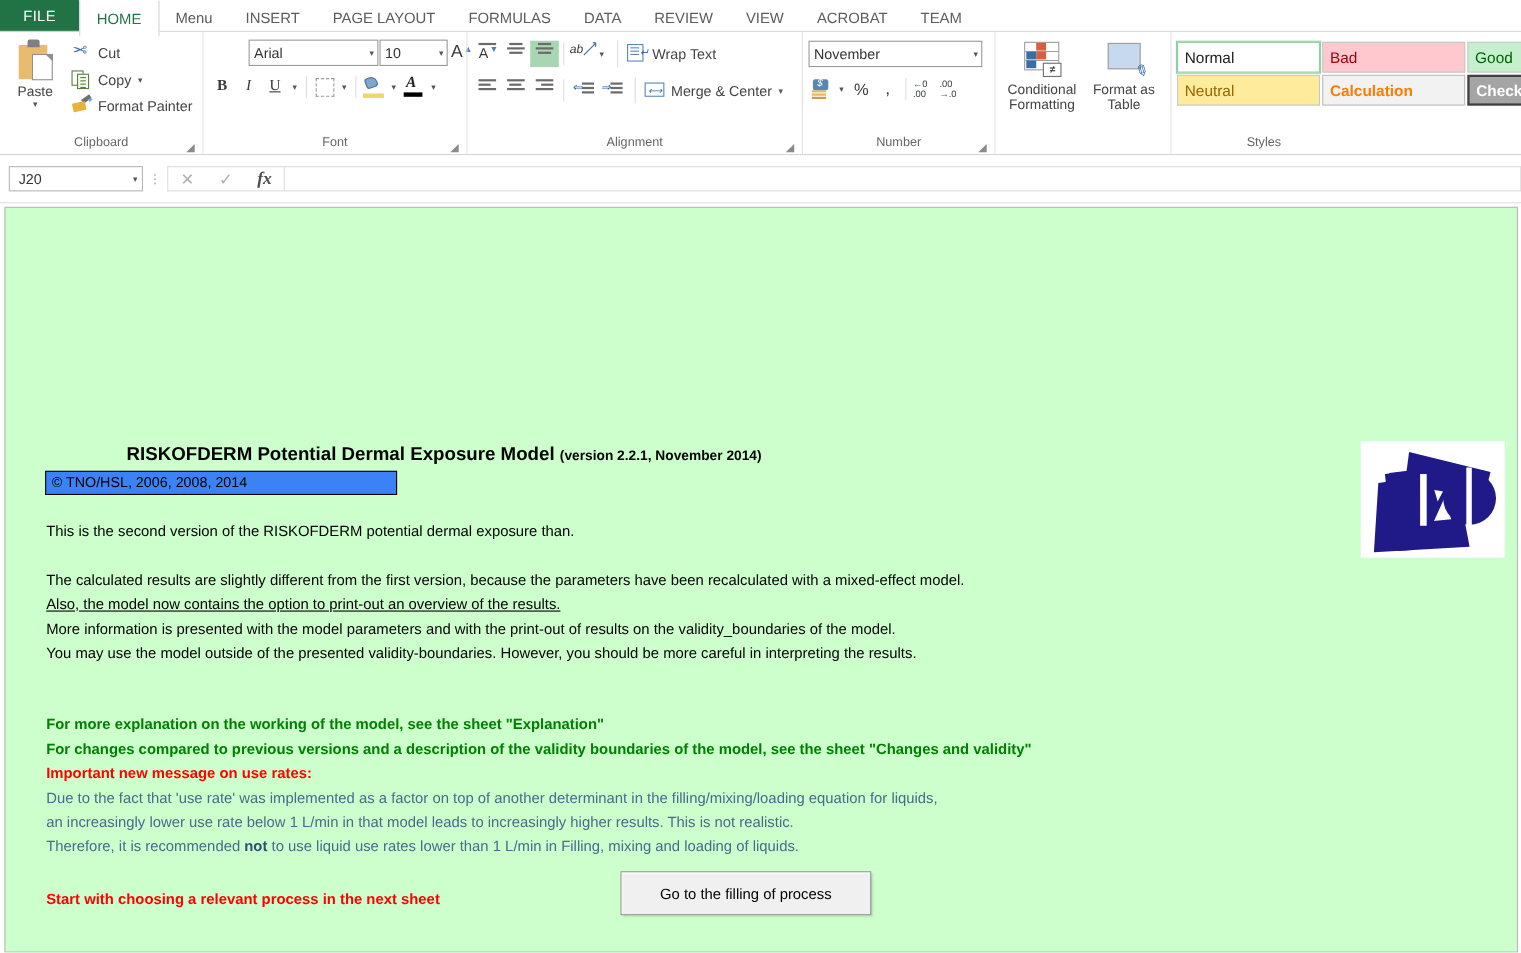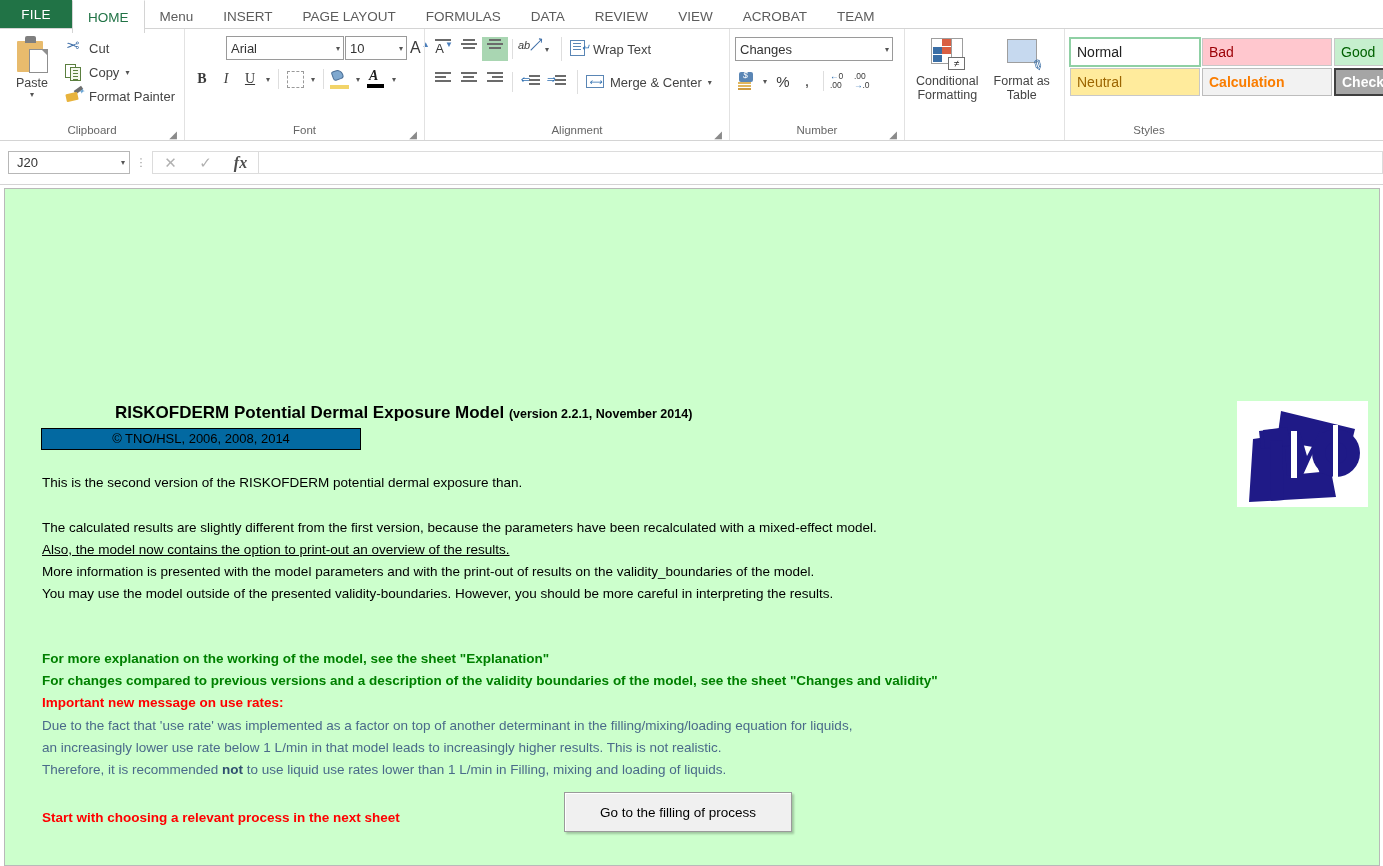--- a/index.html
+++ b/index.html
@@ -342,25 +342,24 @@
     font-family: "Liberation Sans", sans-serif;
   }
   .abs { position: absolute; white-space: nowrap; }
 
   .title-line { left: 110px; top: 214px; font-size: 17px; font-weight: bold; color: #000; }
   .title-line .ver { font-size: 12.5px; font-weight: bold; }
 
   .copybox {
     left: 36px; top: 239px;
     border: 1px solid #000000;
-    background: #0369a1;
+    background: #3b82f6;
     padding: 2px 5px 3px 5px;
     font-size: 13px; color: #000;
     width: 320px;
-    text-align: center;
   }
 
   .body-txt { font-size: 13.5px; color: #000000; left: 37px; }
   .bt1 { top: 286px; }
   .bt2 { top: 331px; }
   .bt3 { top: 353px; text-decoration: underline; }
   .bt4 { top: 375px; }
   .bt5 { top: 397px; }
 
   .green-b { font-size: 13.5px; font-weight: bold; color: #008000; left: 37px; }
@@ -603,21 +602,21 @@
     </div>
     <div class="group-label">
       <span>Alignment</span>
       <span class="dlg">◢</span>
     </div>
   </div>
 
   <div class="group g-number">
     <div class="group-body" style="flex-direction:column;">
       <div class="combo" id="numfmt">
-        <span class="val">Changes</span>
+        <span class="val">November</span>
         <span class="cv">▾</span>
       </div>
       <div class="numrow2">
         <div class="ibtn">
           <span class="ic-acct">
               <i class="c1"></i>
               <i class="s"></i>
             </span>
         </div>
         <div class="minicaret">▾</div>

